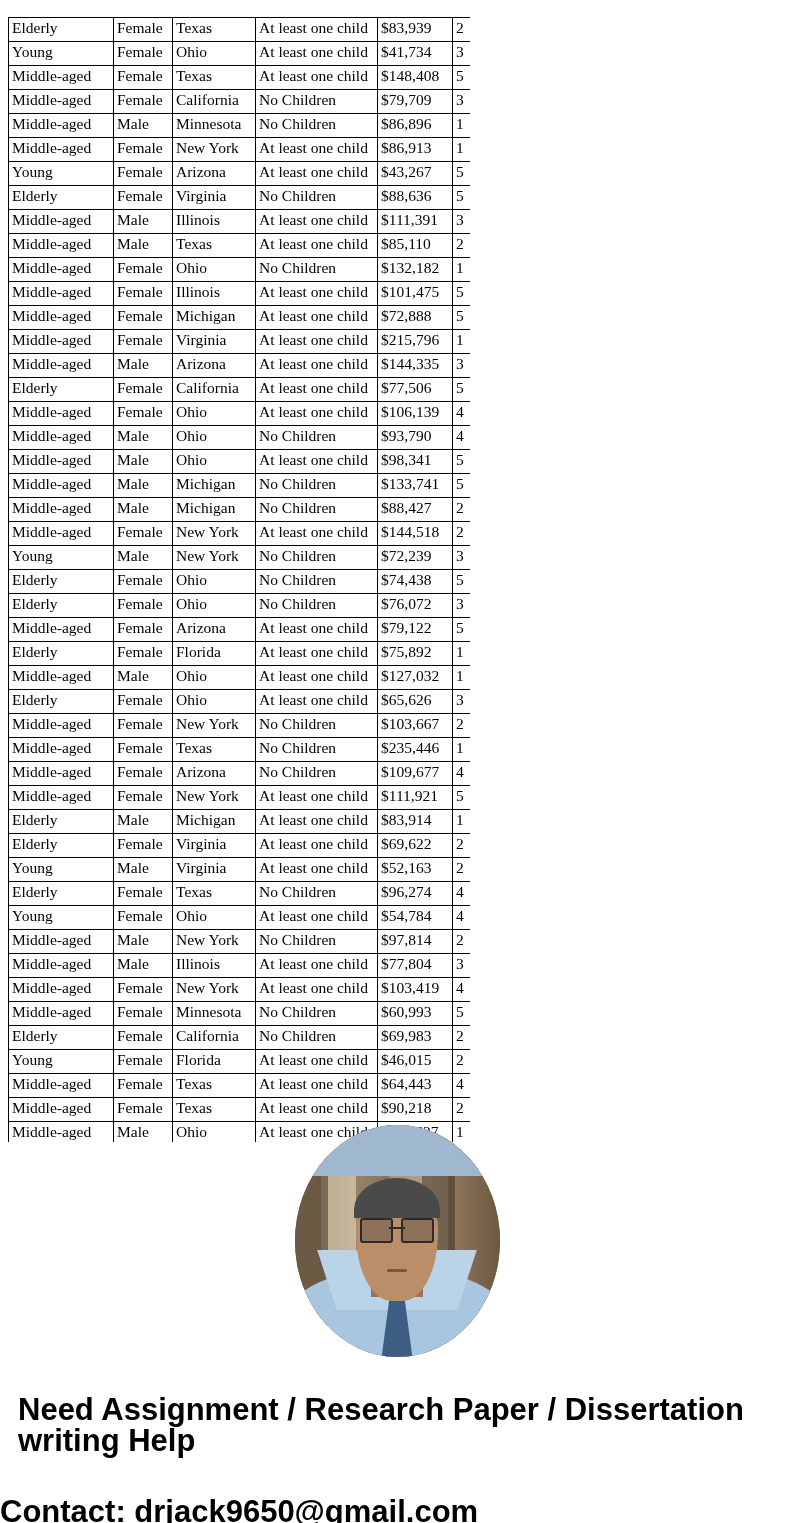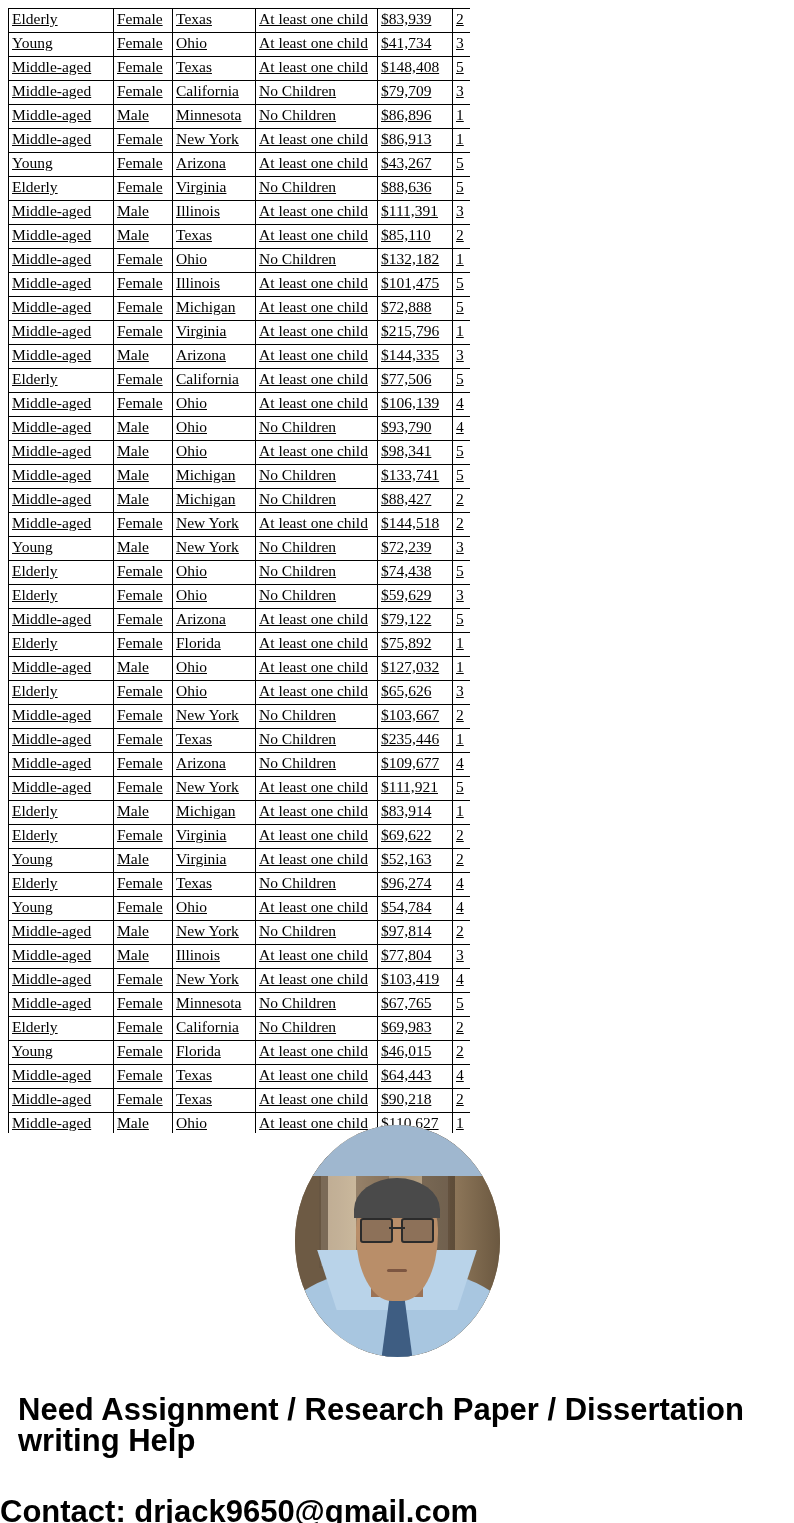--- a/index.html
+++ b/index.html
@@ -15,25 +15,24 @@
   .page {
     position: relative;
     width: 794px;
     min-height: 1523px;
     overflow: hidden;
   }
   
   .table-wrap {
     position: absolute;
     left: 8px;
-    top: 8px;
+    top: 17px;
     width: 462px;
     height: 1125px;
     overflow: hidden;
-    text-decoration: underline;
   }
   table.data {
     border-collapse: collapse;
     table-layout: fixed;
     width: 462px;
     font-family: "Liberation Serif", serif;
     font-size: 15.5px;
     line-height: 1.02;
   }
   table.data td {
@@ -400,21 +399,21 @@
             <td>Ohio</td>
             <td>No Children</td>
             <td>$74,438</td>
             <td>5</td>
           </tr>
           <tr>
             <td>Elderly</td>
             <td>Female</td>
             <td>Ohio</td>
             <td>No Children</td>
-            <td>$59,629</td>
+            <td>$76,072</td>
             <td>3</td>
           </tr>
           <tr>
             <td>Middle-aged</td>
             <td>Female</td>
             <td>Arizona</td>
             <td>At least one child</td>
             <td>$79,122</td>
             <td>5</td>
           </tr>
@@ -536,21 +535,21 @@
             <td>New York</td>
             <td>At least one child</td>
             <td>$103,419</td>
             <td>4</td>
           </tr>
           <tr>
             <td>Middle-aged</td>
             <td>Female</td>
             <td>Minnesota</td>
             <td>No Children</td>
-            <td>$67,765</td>
+            <td>$60,993</td>
             <td>5</td>
           </tr>
           <tr>
             <td>Elderly</td>
             <td>Female</td>
             <td>California</td>
             <td>No Children</td>
             <td>$69,983</td>
             <td>2</td>
           </tr>

